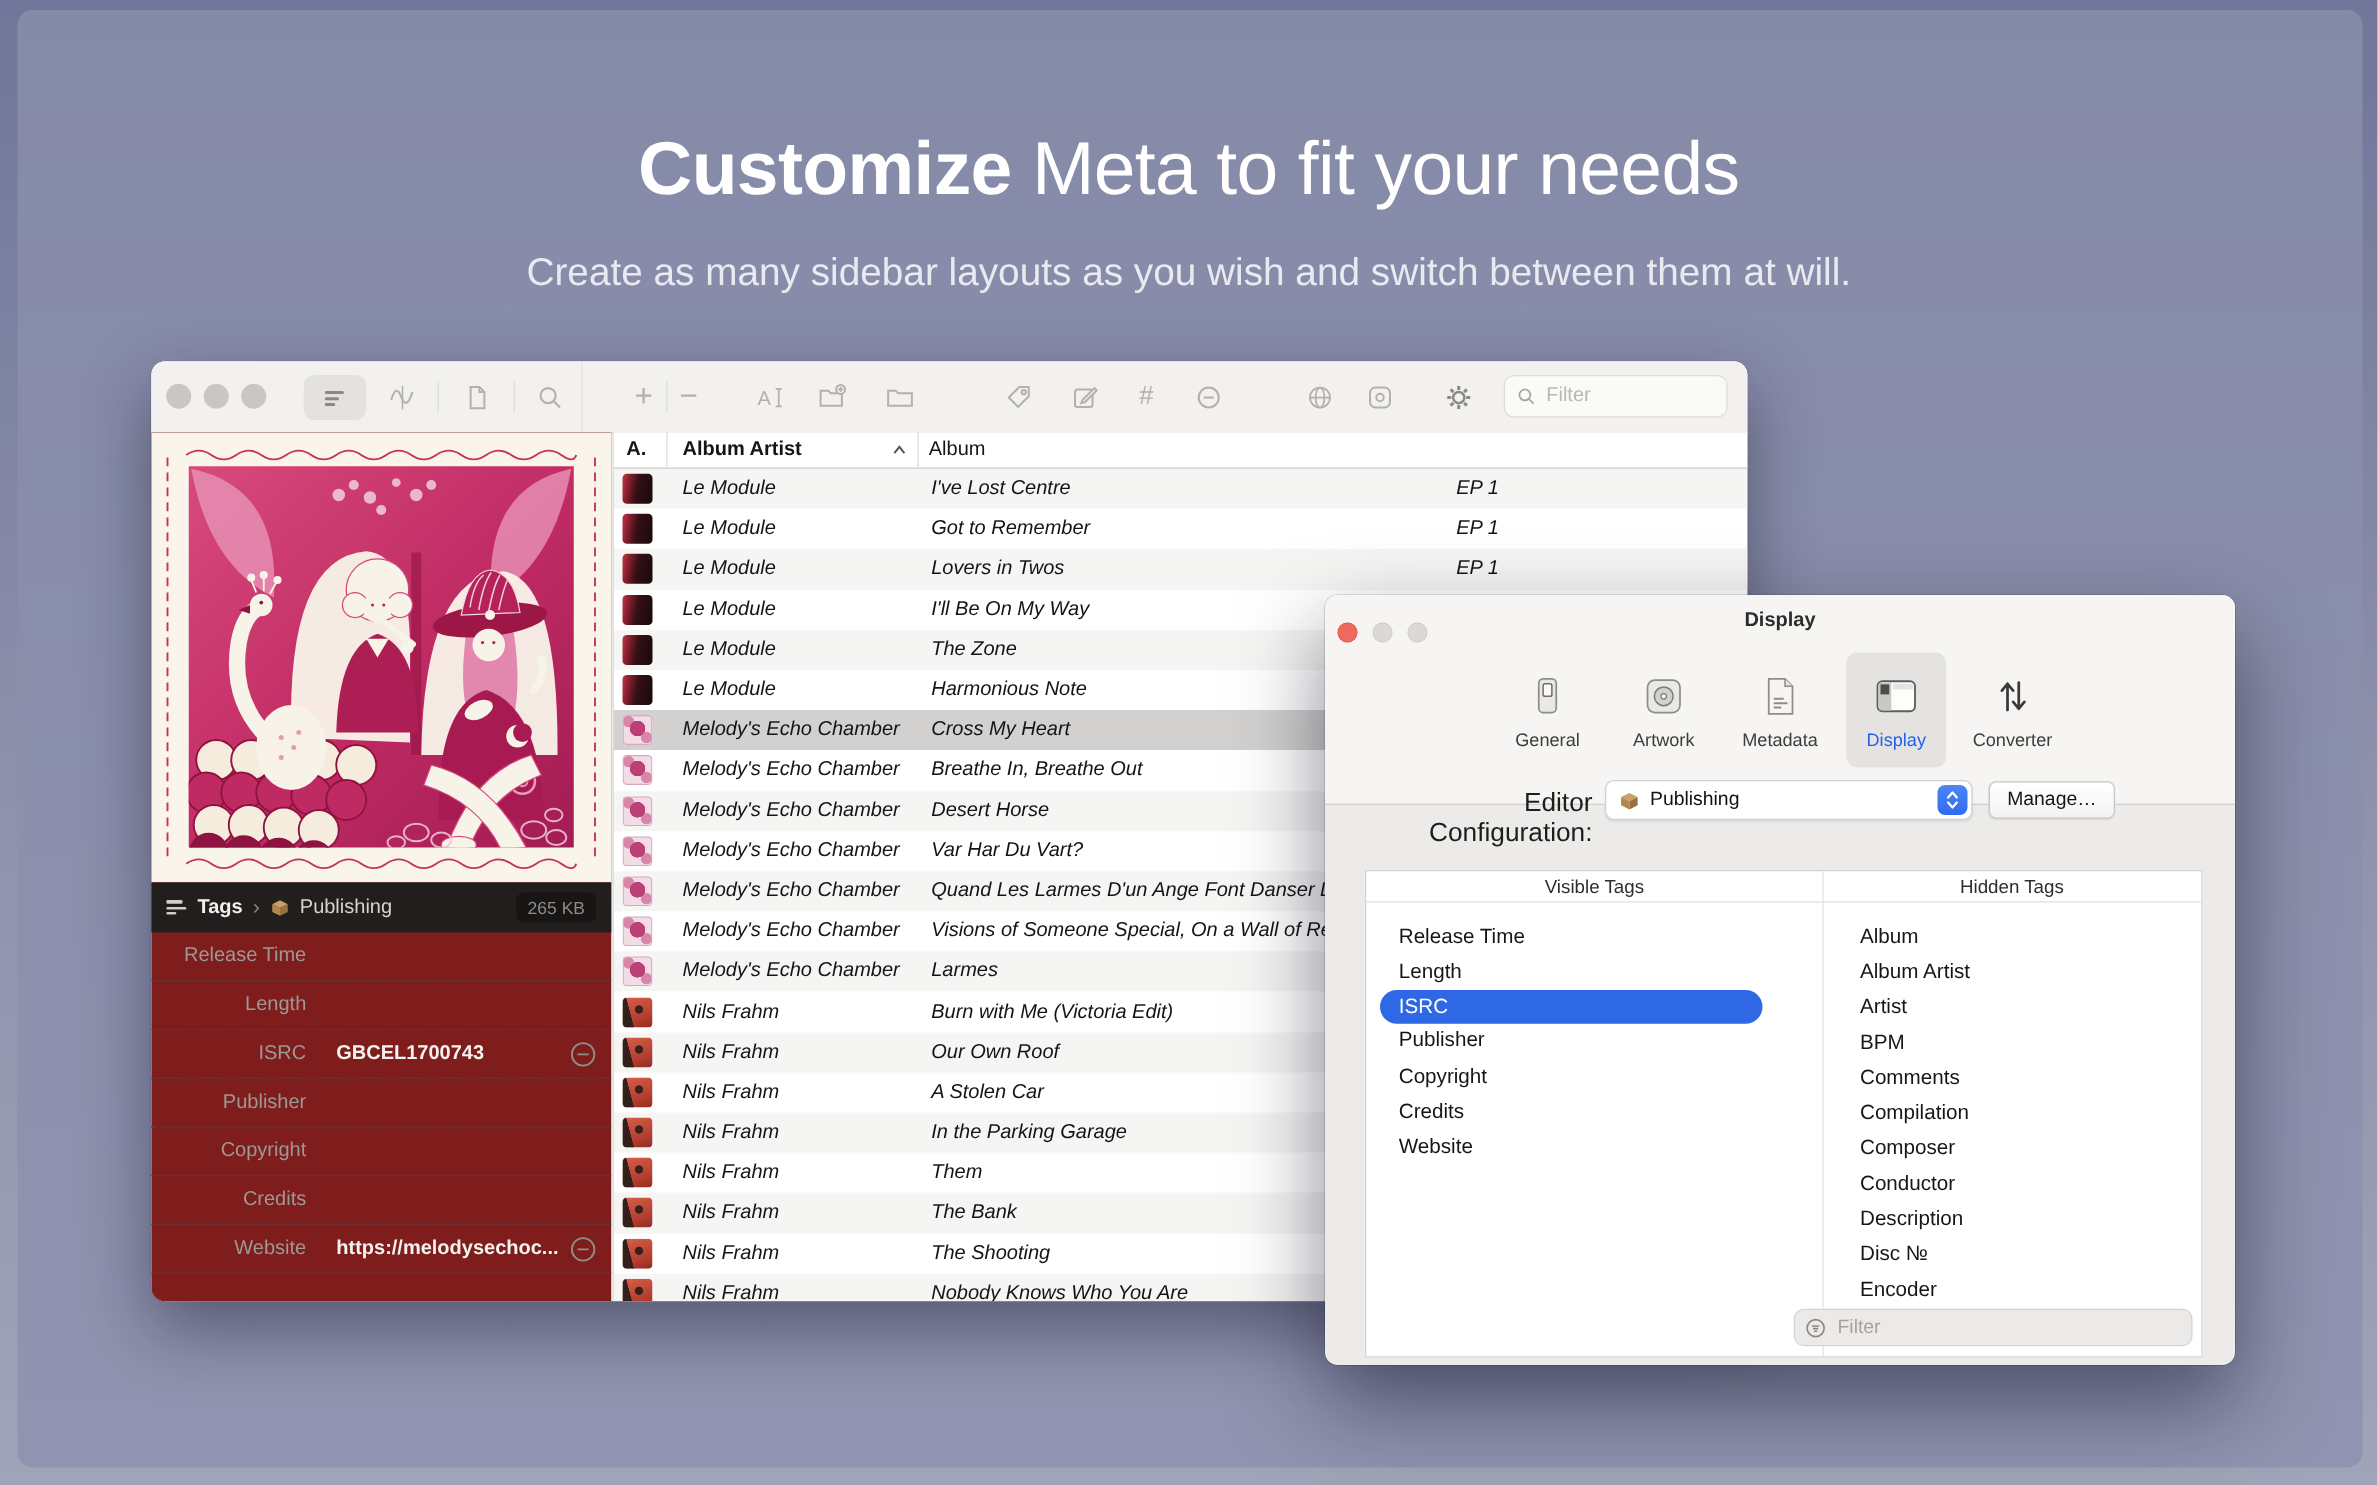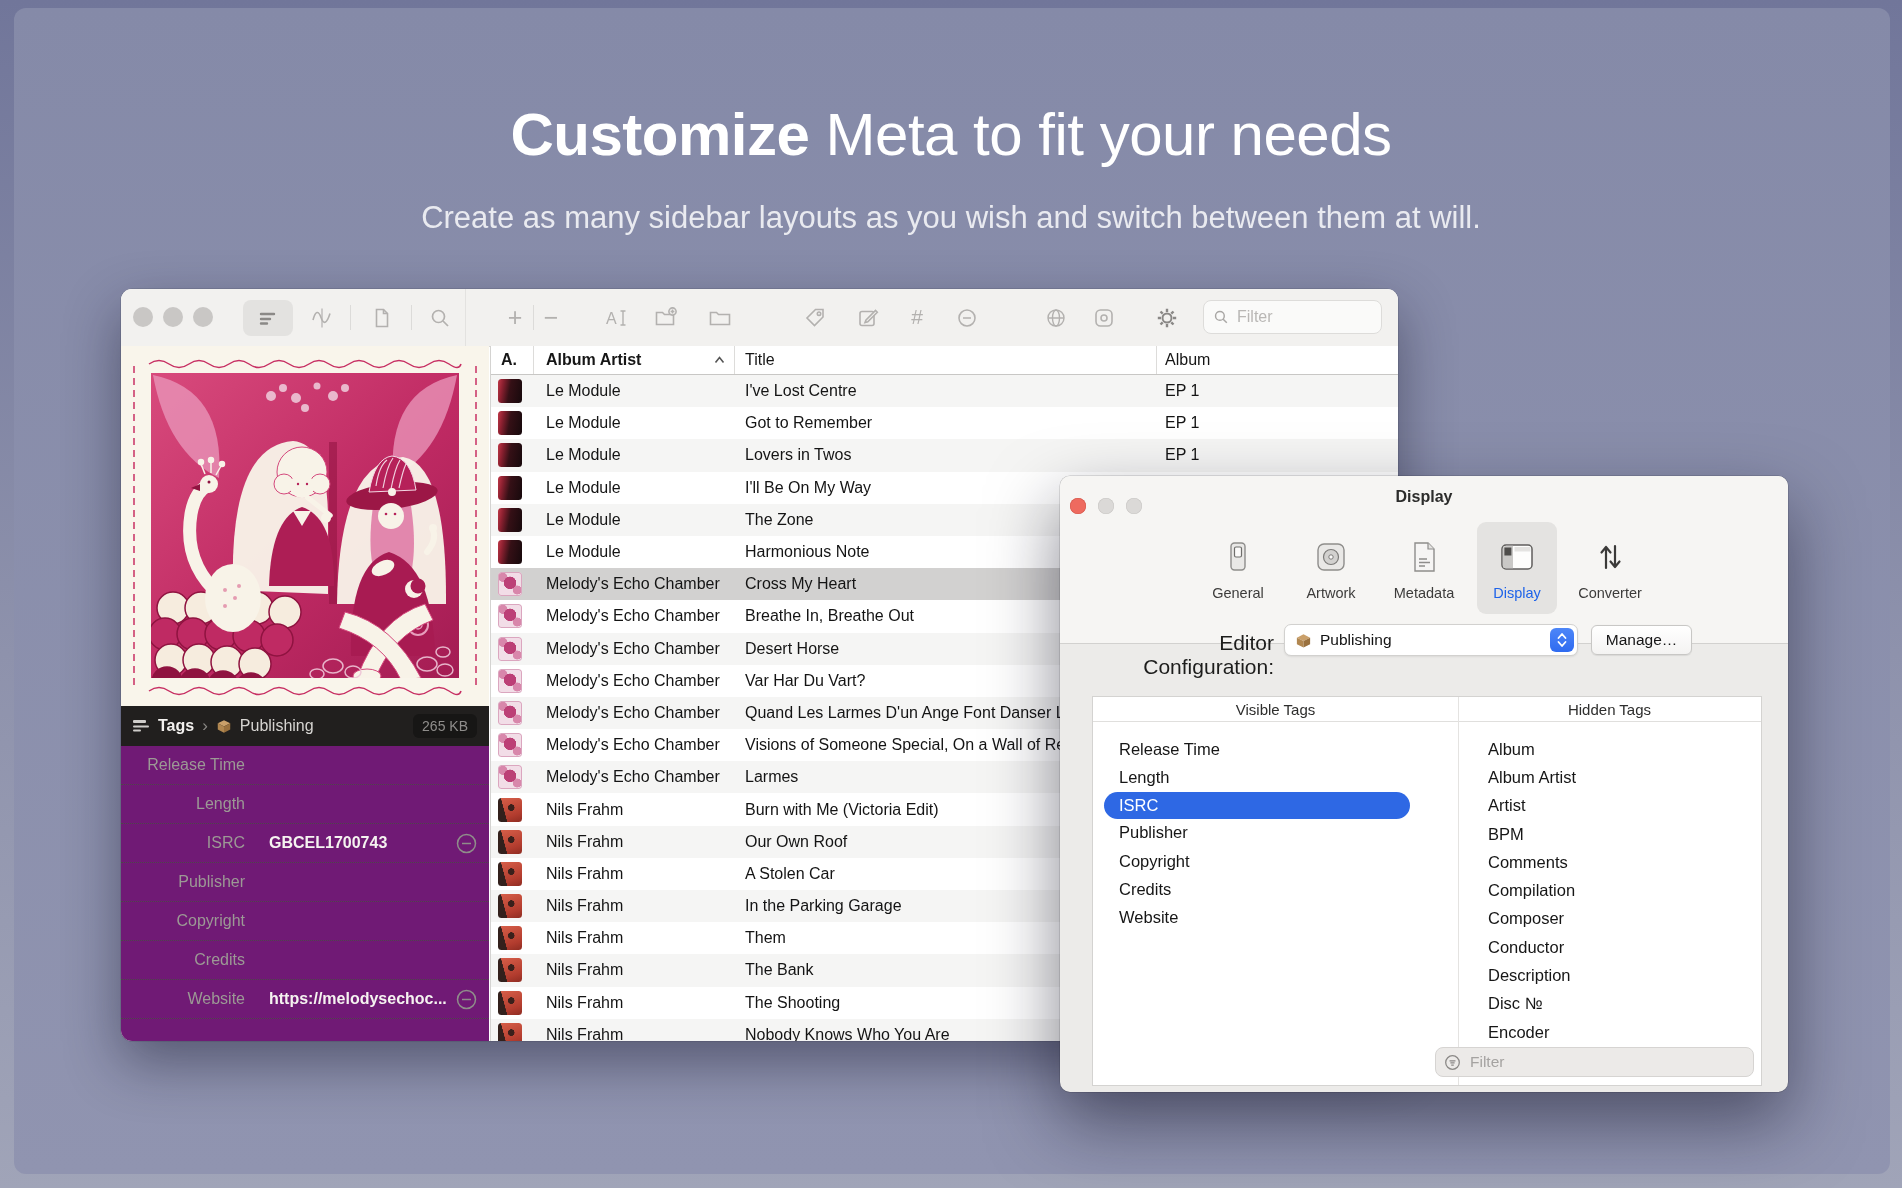--- a/index.html
+++ b/index.html
@@ -28,42 +28,42 @@
   .tglyph{position:absolute;top:12px;width:24px;height:32px;display:flex;align-items:center;justify-content:center;
     font-size:25px;font-weight:300;color:#b3b1af;}
   .tdiv{position:absolute;top:16px;width:1px;height:25px;background:#dcdbd9;}
   .tdiv-full{position:absolute;top:0;width:1px;height:57px;background:#e3e2e0;}
   .mw-filter{position:absolute;left:1082px;top:11px;width:179px;height:34px;background:#fafaf9;
     border:1px solid #dddcda;border-radius:8px;display:flex;align-items:center;padding:0 9px;gap:6px;box-sizing:border-box;}
   .mw-filter input{border:0;outline:0;background:transparent;font-size:16px;width:120px;font-family:inherit;color:#333;}
   .mw-filter input::placeholder{color:#b9b7b5;}
   .mw-body{position:absolute;top:57px;left:0;right:0;bottom:0;}
   
-  .sidebar{position:absolute;left:0;top:0;width:368px;bottom:0;background:#701a75;}
+  .sidebar{position:absolute;left:0;top:0;width:368px;bottom:0;background:#7f1d1d;}
   .artwork{position:absolute;left:0;top:0;width:368px;height:360px;display:block;}
   .crumb{position:absolute;left:0;top:360px;right:0;height:40px;background:#211f1e;display:flex;align-items:center;
     padding:0 12px;gap:8px;box-sizing:border-box;}
   .crumb .root{color:#f3f1ef;font-size:16px;font-weight:700;}
   .crumb .sep{color:#8a8885;font-size:17px;}
   .crumb .cur{color:#d6d4d1;font-size:16px;}
   .crumb .badge{margin-left:auto;background:#171615;color:#8f8d8b;font-size:14px;border-radius:6px;padding:4px 9px;}
   .fields{position:absolute;left:0;top:400px;right:0;bottom:0;}
   .field{height:39px;display:flex;align-items:center;border-bottom:1px dotted #4b4947;position:relative;box-sizing:border-box;}
   .f-label{width:110px;margin-left:14px;text-align:right;color:#9c9995;font-size:16px;flex:none;}
   .f-value{margin-left:24px;color:#f5f3f0;font-weight:700;font-size:16px;white-space:nowrap;overflow:hidden;max-width:186px;}
   .f-remove{position:absolute;right:11px;top:8px;width:23px;height:23px;border:0;background:transparent;padding:0;cursor:default;}
   
   .ttable{position:absolute;left:369px;top:0;right:0;bottom:0;border-left:1px solid #d4d3d1;}
   .thead{height:28px;display:flex;align-items:center;border-bottom:1px solid #c8c7c5;font-size:16px;color:#161616;background:#fff;}
   .hc{box-sizing:border-box;height:100%;display:flex;align-items:center;}
   .hc1{width:43px;padding-left:10px;font-weight:700;border-right:1px solid #dddcda;}
   .hc2{width:201px;padding-left:12px;font-weight:700;border-right:1px solid #dddcda;justify-content:space-between;padding-right:9px;}
   .hc3{width:422px;padding-left:10px;border-right:1px solid #dddcda;}
   .hc4{flex:1;padding-left:8px;}
-  .trows{position:absolute;top:29px;left:0;right:0;bottom:0;overflow:hidden;}
+  .trows{position:absolute;top:29px;left:0;right:0;bottom:0;overflow:hidden;font-style:italic;}
   .trow{height:32.2px;display:flex;align-items:center;font-size:16px;color:#141414;box-sizing:border-box;}
   .trow.alt{background:#f5f5f4;}
   .trow.sel{background:#d2d1d0;}
   .c1{width:43px;padding-left:7px;box-sizing:border-box;}
   .c2{width:201px;padding-left:12px;box-sizing:border-box;white-space:nowrap;overflow:hidden;}
   .c3{width:422px;padding-left:10px;box-sizing:border-box;white-space:nowrap;overflow:hidden;}
   .c4{flex:1;padding-left:8px;box-sizing:border-box;white-space:nowrap;overflow:hidden;}
   .thumb{width:24px;height:24px;border-radius:3.5px;display:block;}
   .art-lemodule{background:linear-gradient(100deg,#c23848 0%,#8c2030 20%,#351016 48%,#17090c 100%);}
   .art-melody{background:
@@ -424,21 +424,20 @@
 
     <div class="ttable">
       <div class="thead">
         <div class="hc hc1">A.</div>
         <div class="hc hc2">
           <span>Album Artist</span>
           <svg width="11" height="8" viewBox="0 0 11 8">
               <path d="M1.5 6.5 L5.5 1.5 9.5 6.5" fill="none" stroke="#555" stroke-width="1.6"></path>
             </svg>
         </div>
-        <div class="hc hc3">Title</div>
         <div class="hc hc4">Album</div>
       </div>
       <div class="trows" id="track-rows">
           <div class="trow alt">
             <div class="c1">
               <span class="thumb art-lemodule"></span>
             </div>
             <div class="c2">Le Module</div>
             <div class="c3">I've Lost Centre</div>
             <div class="c4">EP 1</div>

